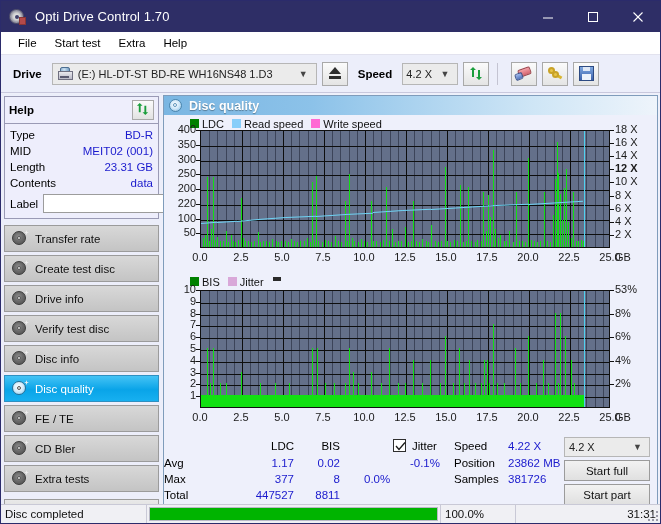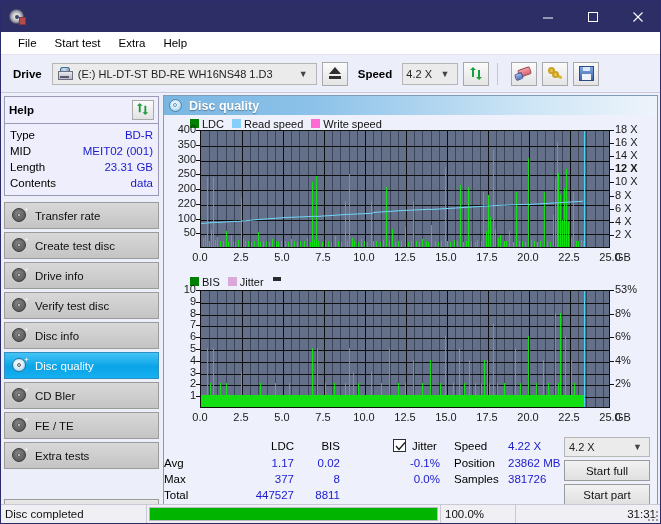--- a/index.html
+++ b/index.html
@@ -419,20 +419,21 @@
 <body>
 
 <div class="app">
 
   <div class="titlebar">
     <div class="title-icon">
       <div class="disc"></div>
         <div class="hub"></div>
         <div class="tab"></div>
     </div>
+    <div class="title-text">Opti Drive Control 1.70</div>
     <div class="win-btns">
       <div class="win-btn">
         <svg width="12" height="12" viewBox="0 0 12 12">
             <line x1="1" y1="7" x2="11" y2="7" stroke="#fff" stroke-width="1"></line>
           </svg>
       </div>
       <div class="win-btn">
         <svg width="12" height="12" viewBox="0 0 12 12">
             <rect x="1.5" y="1.5" width="9" height="9" fill="none" stroke="#fff" stroke-width="1"></rect>
           </svg>
@@ -531,20 +532,27 @@
             <span class="v">MEIT02 (001)</span>
           </div>
           <div class="drow">
             <span class="k">Length</span>
             <span class="v">23.31 GB</span>
           </div>
           <div class="drow">
             <span class="k">Contents</span>
             <span class="v">data</span>
           </div>
+          <div class="label-row">
+            <span class="k">Label</span>
+            <input class="label-input" type="text" value="" style="">
+            <div class="label-btn">
+              <div class="cdglyph"></div>
+            </div>
+          </div>
         </div>
       </div>
 
       <div class="navlist">
         <div class="navbtn">
           <span class="nav-ico">
               <span class="disc2"></span>
               <span class="hub2"></span>
               <span class="spark"></span>
             </span>
@@ -589,29 +597,29 @@
               <span class="spark"></span>
             </span>
           <span>Disc quality</span>
         </div>
         <div class="navbtn">
           <span class="nav-ico">
               <span class="disc2"></span>
               <span class="hub2"></span>
               <span class="spark"></span>
             </span>
-          <span>CD Bler</span>
+          <span>FE / TE</span>
         </div>
         <div class="navbtn">
           <span class="nav-ico">
               <span class="disc2"></span>
               <span class="hub2"></span>
               <span class="spark"></span>
             </span>
-          <span>FE / TE</span>
+          <span>CD Bler</span>
         </div>
         <div class="navbtn">
           <span class="nav-ico">
               <span class="disc2"></span>
               <span class="hub2"></span>
               <span class="spark"></span>
             </span>
           <span>Extra tests</span>
         </div>
       </div>
@@ -1111,21 +1119,21 @@
         <div class="st num" style="left:132px; top:39px; width:44px; text-align:right;">8</div>
         <div class="st num" style="left:132px; top:55px; width:44px; text-align:right;">8811</div>
 
         <div class="chk" style="left:229px; top:5px;">
           <svg width="11" height="11" viewBox="0 0 11 11">
               <polyline points="1,5 4,8.5 10,1.5" fill="none" stroke="#1a1a1a" stroke-width="1.3"></polyline>
             </svg>
         </div>
         <div class="st hdr" style="left:248px; top:6px;">Jitter</div>
         <div class="st num" style="left:200px; top:23px; width:76px; text-align:right;">-0.1%</div>
-        <div class="st num" style="left:200px; top:39px; width:76px; text-align:right;">0.0%</div>
+        <div class="st num" style="left:200px; top:39px; width:76px; ">0.0%</div>
 
         <div class="st hdr" style="left:290px; top:6px;">Speed</div>
         <div class="st hdr" style="left:290px; top:23px;">Position</div>
         <div class="st hdr" style="left:290px; top:39px;">Samples</div>
 
         <div class="st num" style="left:344px; top:6px;">4.22 X</div>
         <div class="st num" style="left:344px; top:23px;">23862 MB</div>
         <div class="st num" style="left:344px; top:39px;">381726</div>
 
         <div class="combo-sm" style="left:400px; top:3px; width:86px; height:20px;">

